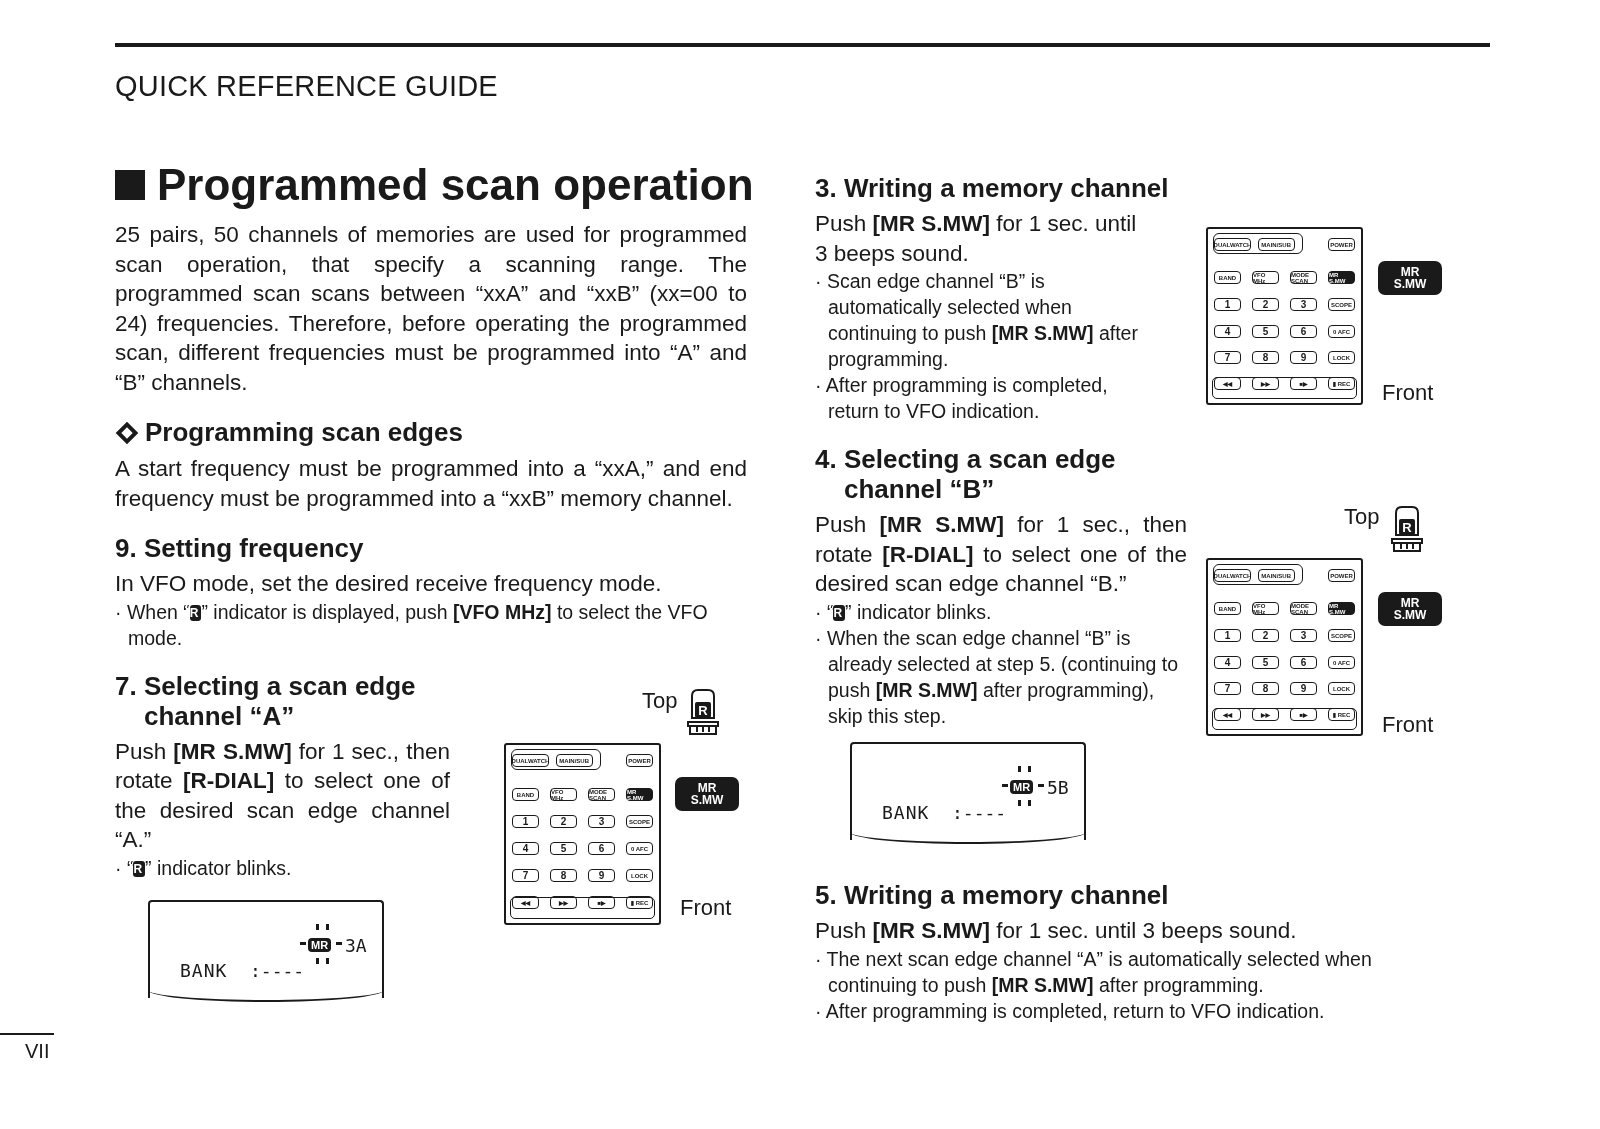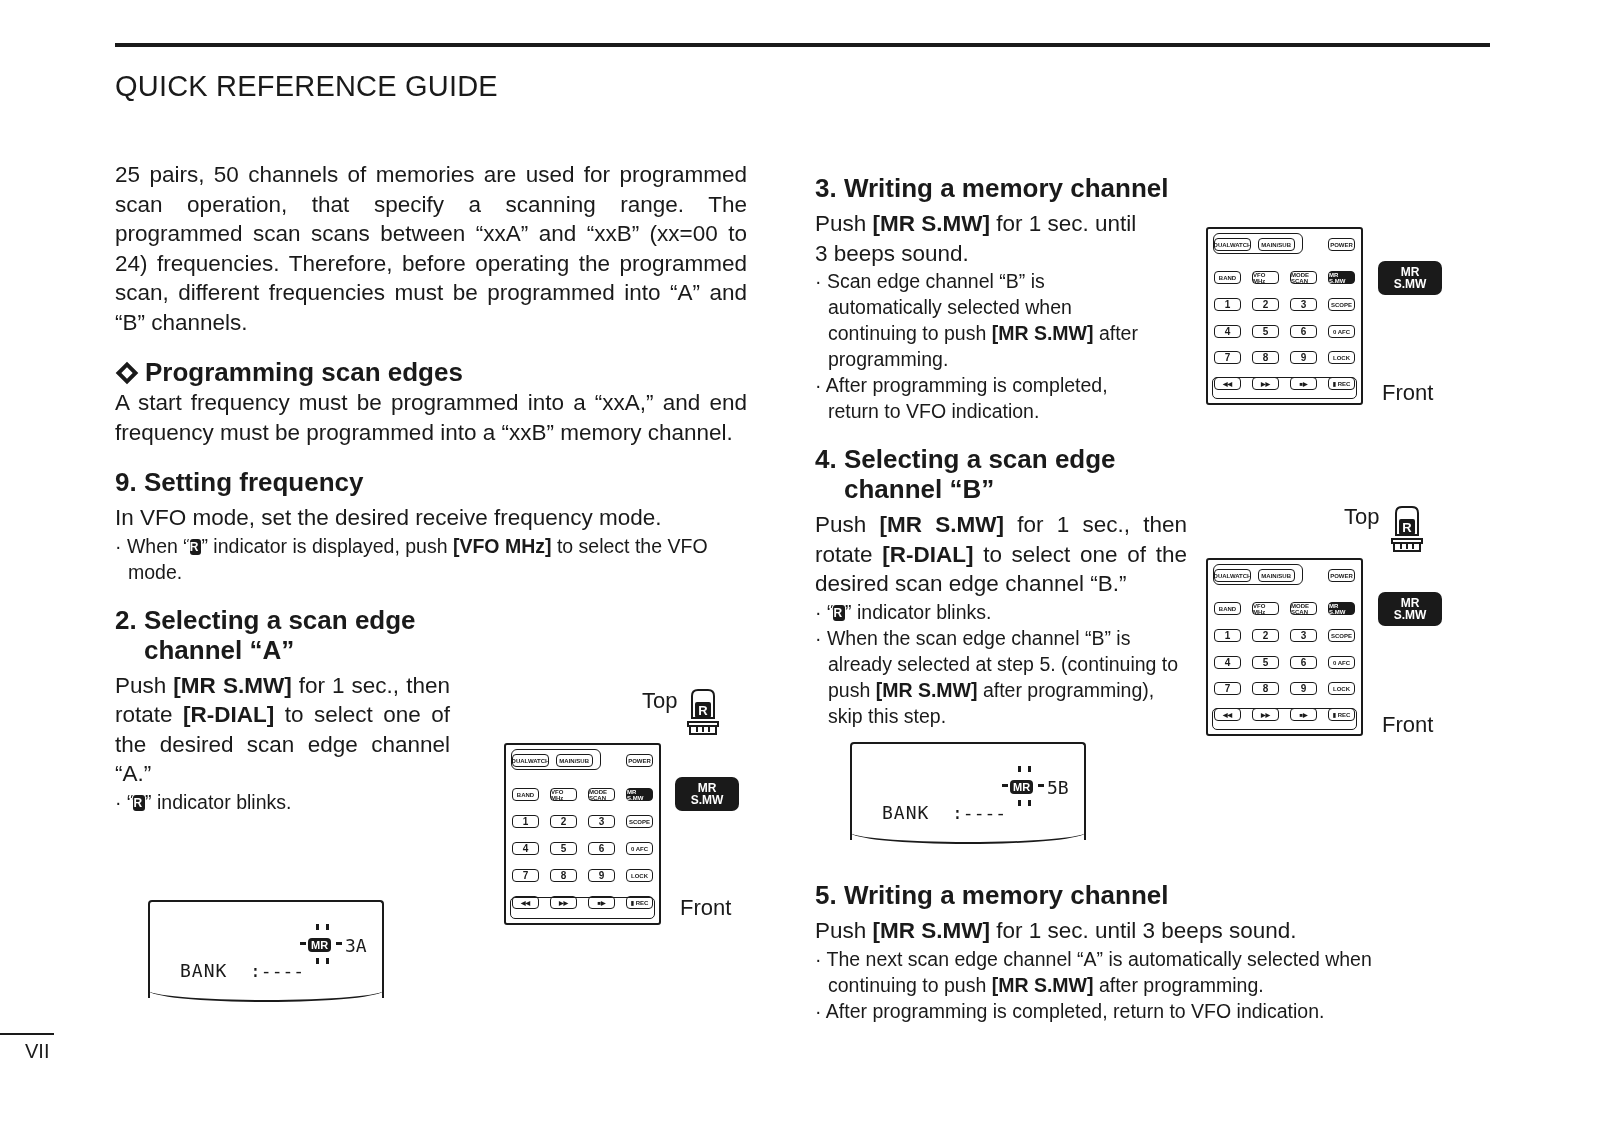--- a/index.html
+++ b/index.html
@@ -10,21 +10,21 @@
   .header-title { position: absolute; left: 115px; top: 70px; font-size: 29px; letter-spacing: 0.2px; }
 
   .col { position: absolute; }
   .left { left: 115px; top: 160px; width: 650px; }
   .right { left: 835px; top: 165px; width: 660px; }
 
   .page-title { font-size: 44px; font-weight: bold; display: flex; align-items: center; margin-bottom: 10px; }
   .page-title .sq { width: 30px; height: 30px; background: #1a1a1a; margin-right: 12px; display:inline-block; }
 
   p.body { font-size: 22.5px; line-height: 29.5px; text-align: justify; }
-  .sub { font-size: 26px; font-weight: bold; margin-top: 20px; margin-bottom: 0; display: flex; align-items: center; }
+  .sub { font-size: 26px; font-weight: bold; margin-top: 20px; margin-bottom: 6px; display: flex; align-items: center; }
   .diamond { display:inline-block; width: 16px; height: 16px; border: 4px solid #1a1a1a; transform: rotate(45deg); margin: 0 10px 0 4px; }
   .step { font-size: 26px; font-weight: bold; margin-top: 20px; margin-bottom: 6px; line-height: 30px; }
   .step .indent { padding-left: 29px; display:block; }
   .bullet { font-size: 19.5px; line-height: 26px; padding-left: 13px; text-indent: -13px; }
   b { font-weight: bold; }
   .mr-chip { display:inline-block; background:#1a1a1a; color:#fff; font-size: 12px; font-weight:bold; padding: 1px 3px; border-radius: 3px; vertical-align: middle; line-height: 14px; }
 
   
   .keypad { position: absolute; width: 157px; height: 182px; border: 2px solid #1a1a1a; border-radius: 3px; background: #fff; }
   .krow { position: absolute; left: 6px; right: 6px; display: flex; justify-content: space-between; }
@@ -50,36 +50,40 @@
   .page-num { position:absolute; left: 25px; top: 1040px; font-size: 20px; }
   .page-rule { position:absolute; left: 0; top: 1033px; width: 54px; height: 2px; background:#1a1a1a; }
 </style>
 </head>
 <body>
 
 <div class="top-rule"></div>
 <div class="header-title">QUICK REFERENCE GUIDE</div>
 
 <div class="col left">
+  <div class="page-title">
+    <span class="sq"></span>
+    <span>Programmed scan operation</span>
+  </div>
   <p class="body" style="width:632px;">25 pairs, 50 channels of memories are used for programmed scan operation, that specify a scanning range. The programmed scan scans between “xxA” and “xxB” (xx=00 to 24) frequencies. Therefore, before operating the programmed scan, different frequencies must be programmed into “A” and “B” channels.</p>
 
   <div class="sub">
     <span class="diamond"></span>
     <span>Programming scan edges</span>
   </div>
   <p class="body" style="width:632px;">A start frequency must be programmed into a “xxA,” and end frequency must be programmed into a “xxB” memory channel.</p>
 
   <div class="step">9. Setting frequency</div>
   <p class="body">In VFO mode, set the desired receive frequency mode.</p>
   <div class="bullet" style="width:632px;">
     · <span>When “</span><span class="mr-chip">MR</span><span>” indicator is displayed, push </span><b>[VFO MHz]</b><span> to select the VFO mode.</span>
   </div>
 
   <div class="step">
-    <span>2. Selecting a scan edge</span>
+    <span>7. Selecting a scan edge</span>
     <span class="indent">channel “A”</span>
   </div>
   <p class="body" style="width:335px;">
     <span>Push </span><b>[MR S.MW]</b><span> for 1 sec., then rotate </span><b>[R-DIAL]</b><span> to select one of the desired scan edge channel “A.”</span>
   </p>
   <div class="bullet">
     · <span>“</span><span class="mr-chip">MR</span><span>” indicator blinks.</span>
   </div>
 </div>
 

